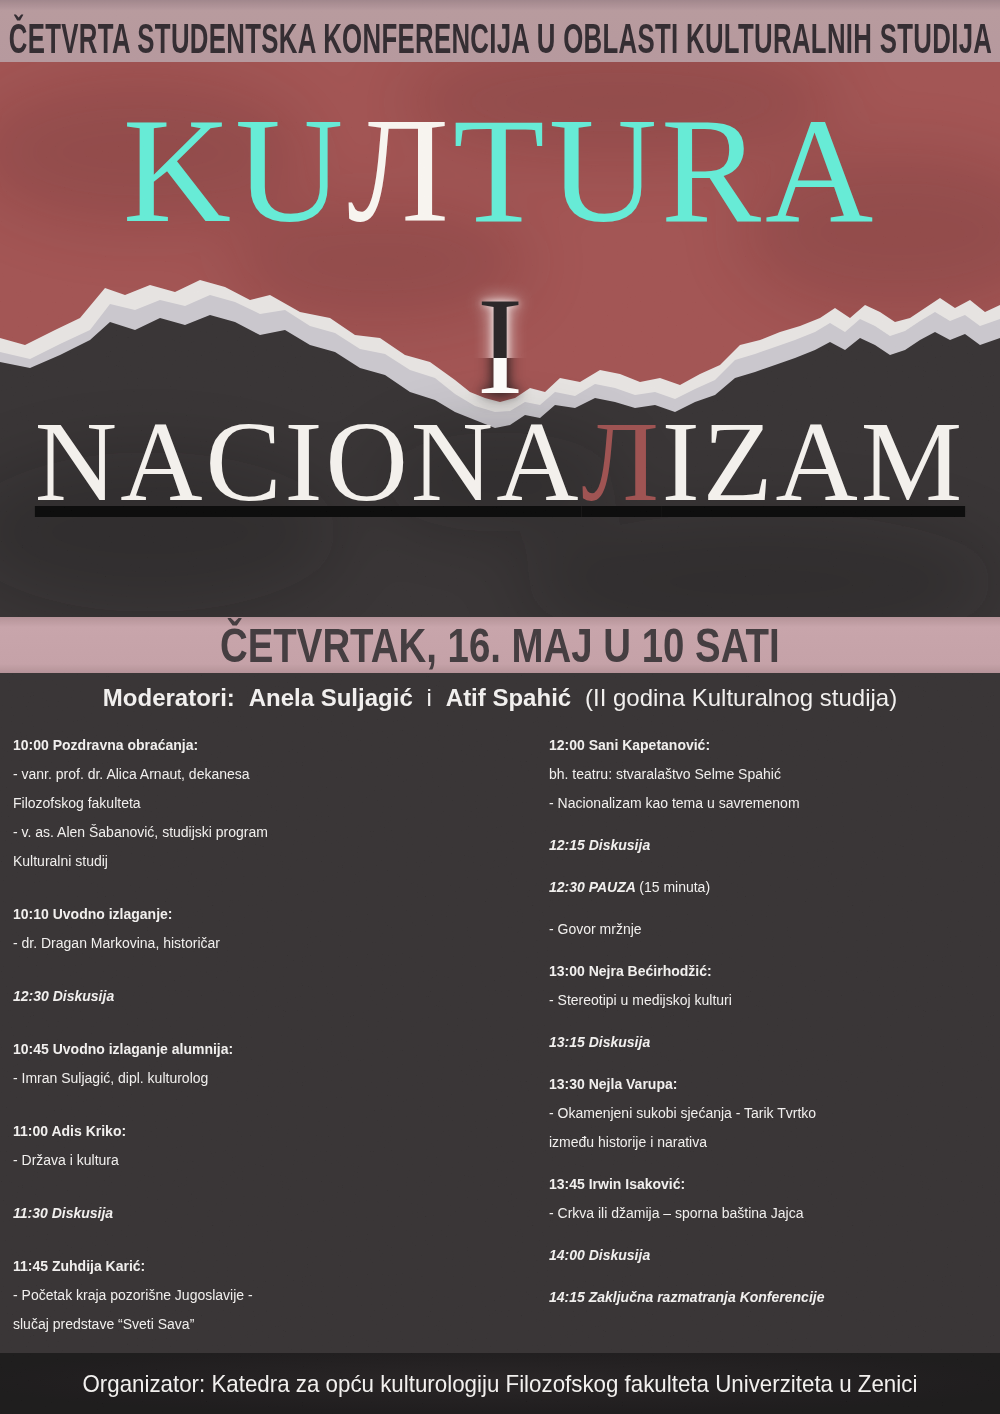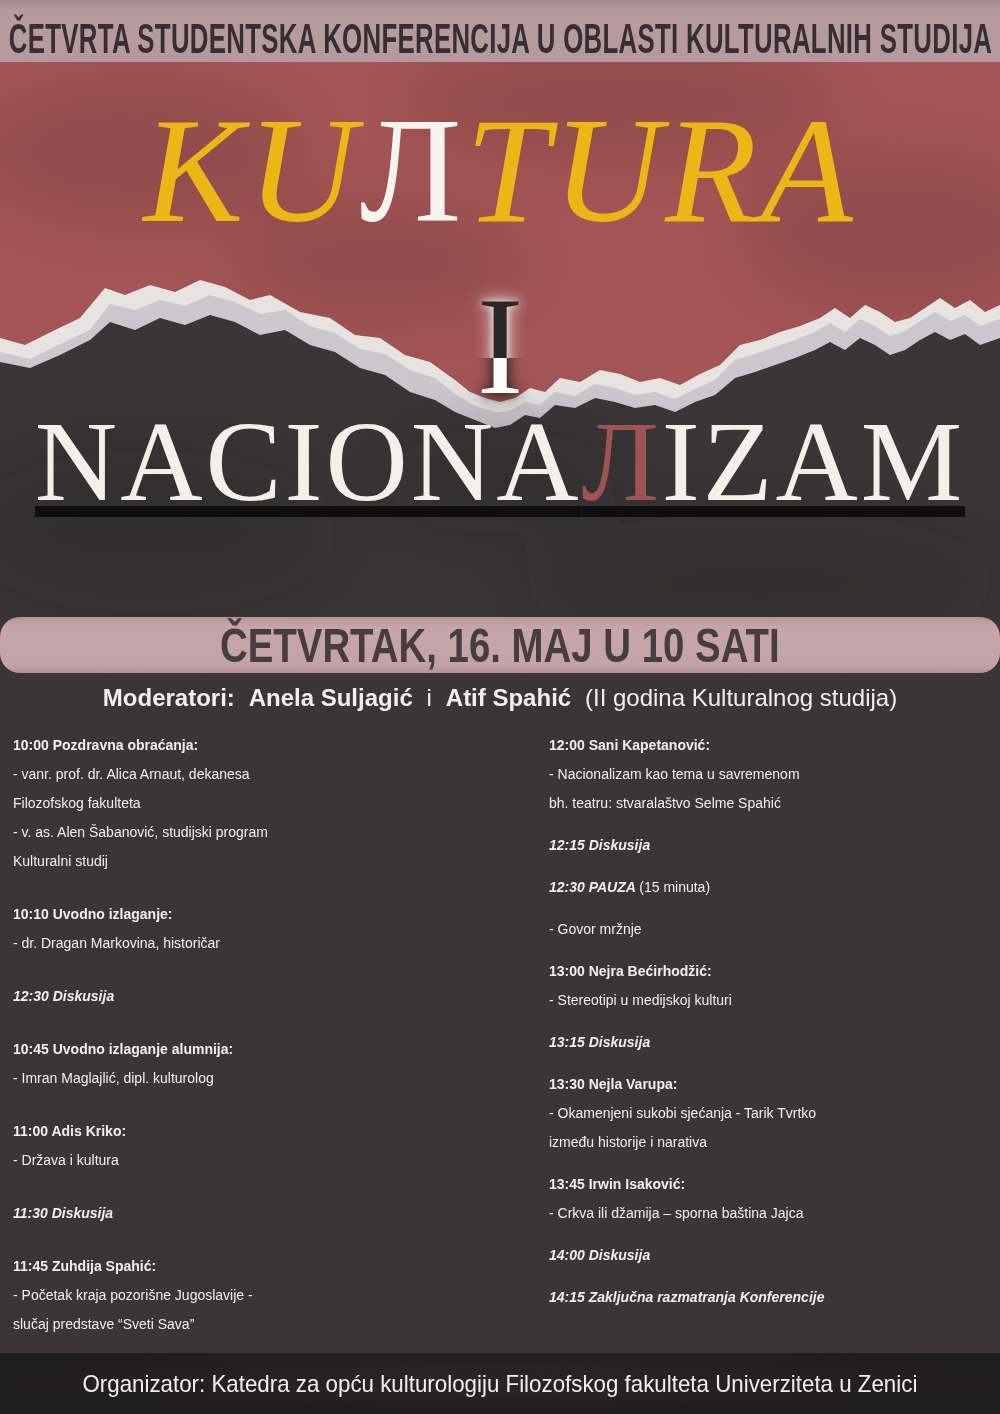--- a/index.html
+++ b/index.html
@@ -19,21 +19,21 @@
     font-weight:700; font-size:43px; letter-spacing:0.5px; color:#292227;
     transform:scaleX(0.60); white-space:nowrap;
   }
   
   .mid-svg { position:absolute; top:62px; left:0; }
   .kultura {
     position:absolute; top:95px; left:0; width:100%; text-align:center;
     font-family:"Liberation Serif","DejaVu Serif",serif;
     font-size:150px; line-height:1; letter-spacing:4px; white-space:nowrap;
   }
-  .kultura .dark { color:#eab308;font-style:italic; }
+  .kultura .dark { color:#5eead4; }
   .kultura .light { color:#f7f4ef; }
   .connector {
     position:absolute; top:276px; left:0; width:100%; height:140px; text-align:center;
     font-family:"Liberation Serif","DejaVu Serif",serif; font-size:140px; line-height:1;
   }
   .connector span { position:absolute; left:0; right:0; top:0; }
   .connector .c-dark {
     color:#1f1b1d; clip-path:inset(0 0 41.5% 0);
     text-shadow:0 0 18px rgba(255,255,255,.95), 0 0 7px rgba(255,255,255,.8);
   }
@@ -45,21 +45,21 @@
     position:absolute; top:405px; left:0; width:100%; text-align:center;
     font-family:"Liberation Serif","DejaVu Serif",serif;
     font-size:114px; line-height:1; letter-spacing:3px; white-space:nowrap;text-decoration:underline;
   }
   .nacionalizam .light { color:#f3f0eb; }
   .nacionalizam .accent { color:#9a4a49; }
   
   .date-banner {
     position:absolute; top:617px; left:0; width:1000px; height:56px;
     background:linear-gradient(180deg,#b18d93 0%, #c5a0a6 18%, #c29da3 84%, #b08c92 100%);
-    display:flex; align-items:center; justify-content:center;border-radius:20px;
+    display:flex; align-items:center; justify-content:center;
   }
   .date-banner .txt {
     font-weight:700; font-size:48px; color:#3a3236;
     transform:scaleX(0.80); white-space:nowrap;
   }
   
   .content { position:absolute; top:673px; left:0; width:1000px; height:504px; color:#f1efed; }
   .moderators { padding-top:11px; text-align:center; font-size:24px; white-space:nowrap; }
   .moderators span + span { margin-left:0.30em; }
   .moderators .b { font-weight:700; }
@@ -149,40 +149,40 @@
         </div>
         <div class="entry">
           <div class="entry-head"><span class="entry-time">10:10</span> <span class="entry-title">Uvodno izlaganje:</span></div>
           <div class="entry-detail">- dr. Dragan Markovina, historičar</div>
         </div>
         <div class="entry">
           <div class="entry-head italic"><span class="entry-time">12:30</span> <span class="entry-title">Diskusija</span></div>
         </div>
         <div class="entry">
           <div class="entry-head"><span class="entry-time">10:45</span> <span class="entry-title">Uvodno izlaganje alumnija:</span></div>
-          <div class="entry-detail">- Imran Maglajlić, dipl. kulturolog</div>
+          <div class="entry-detail">- Imran Suljagić, dipl. kulturolog</div>
         </div>
         <div class="entry">
           <div class="entry-head"><span class="entry-time">11:00</span> <span class="entry-title">Adis Kriko:</span></div>
           <div class="entry-detail">- Država i kultura</div>
         </div>
         <div class="entry">
           <div class="entry-head italic"><span class="entry-time">11:30</span> <span class="entry-title">Diskusija</span></div>
         </div>
         <div class="entry">
-          <div class="entry-head"><span class="entry-time">11:45</span> <span class="entry-title">Zuhdija Spahić:</span></div>
+          <div class="entry-head"><span class="entry-time">11:45</span> <span class="entry-title">Zuhdija Karić:</span></div>
           <div class="entry-detail">- Početak kraja pozorišne Jugoslavije -</div>
           <div class="entry-detail">slučaj predstave “Sveti Sava”</div>
         </div>
       </div>
     <div class="col col-right">
         <div class="entry">
           <div class="entry-head"><span class="entry-time">12:00</span> <span class="entry-title">Sani Kapetanović:</span></div>
+          <div class="entry-detail">bh. teatru: stvaralaštvo Selme Spahić</div>
           <div class="entry-detail">- Nacionalizam kao tema u savremenom</div>
-          <div class="entry-detail">bh. teatru: stvaralaštvo Selme Spahić</div>
         </div>
         <div class="entry">
           <div class="entry-head italic"><span class="entry-time">12:15</span> <span class="entry-title">Diskusija</span></div>
         </div>
         <div class="entry">
           <div class="entry-head italic"><span class="entry-time">12:30</span> <span class="entry-title">PAUZA</span> <span class="entry-suffix">(15 minuta)</span></div>
         </div>
         <div class="entry">
           <div class="entry-detail">- Govor mržnje</div>
         </div>

